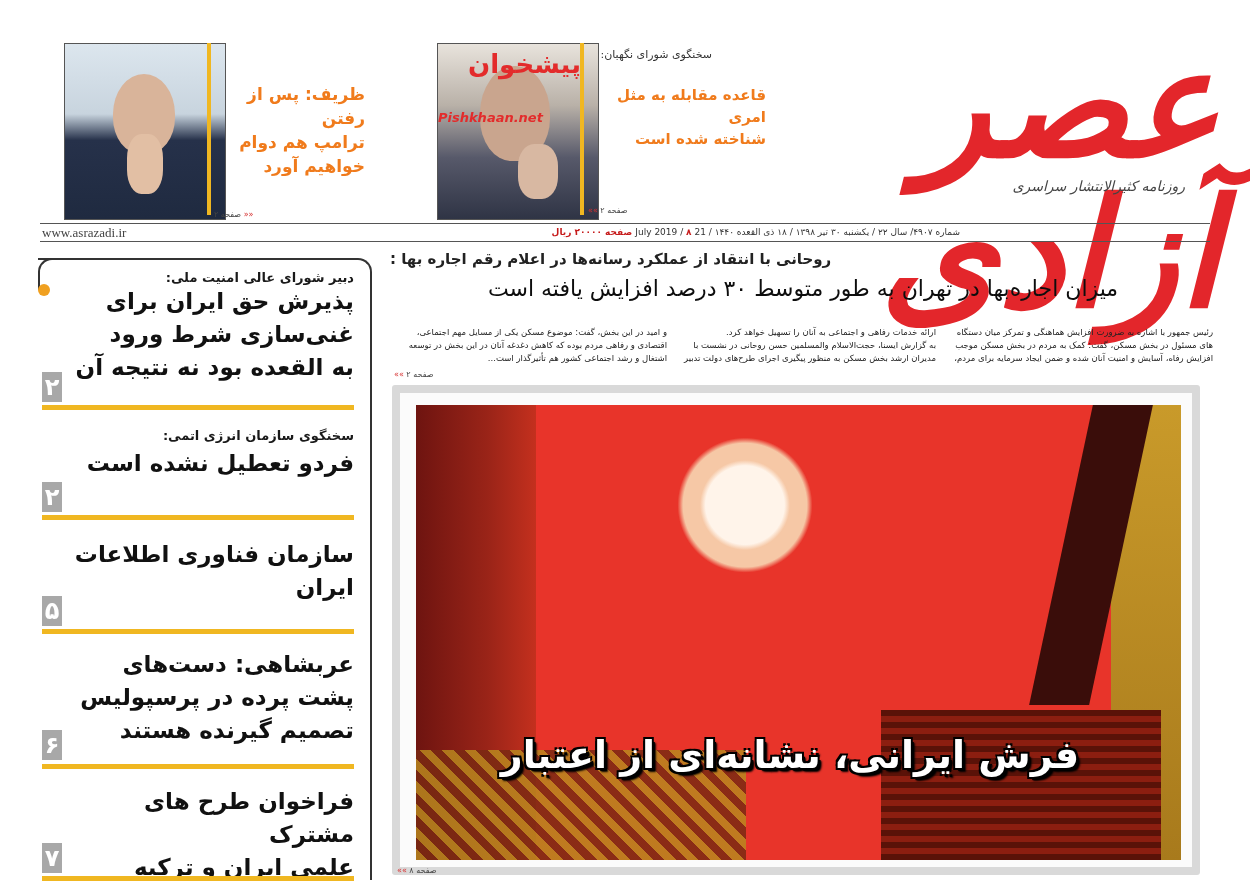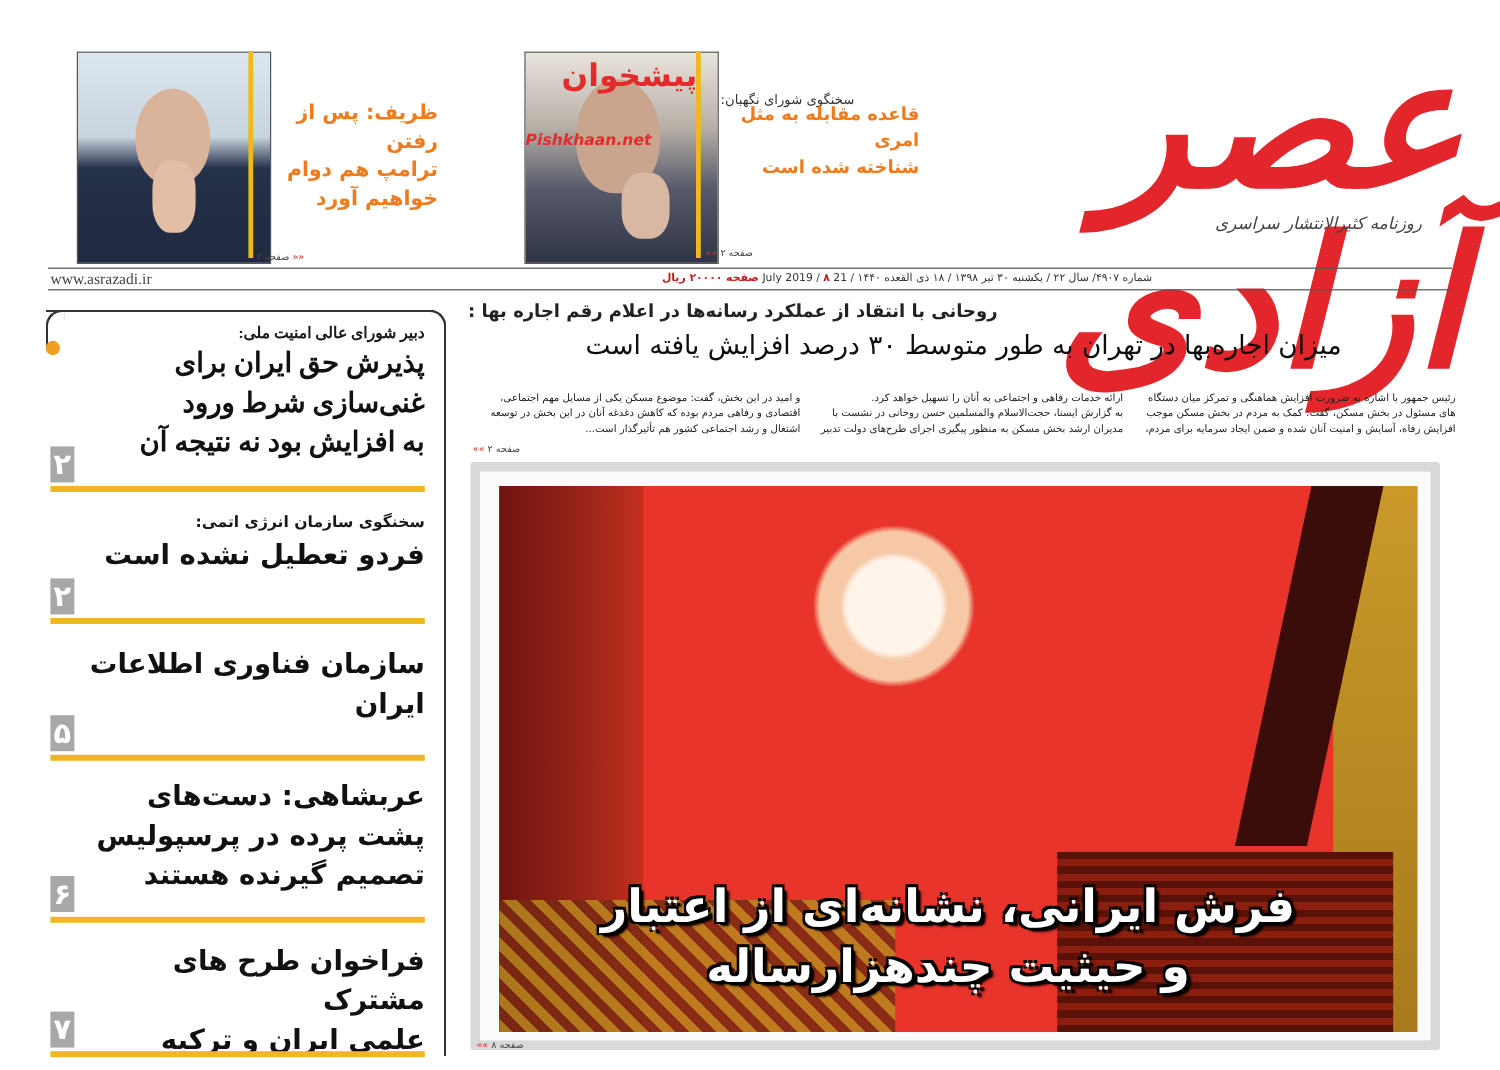--- a/index.html
+++ b/index.html
@@ -14,21 +14,21 @@
           font-weight:bold; font-style:italic; color:#e3262b; line-height:1; letter-spacing:-6px; }
   .tagline { position:absolute; right:35px; top:160px; font-family:"DejaVu Serif", serif; font-style:italic;
              font-size:14px; color:#444; }
 
   
   .photo-box { border:1px solid #555; overflow:hidden;margin-left:24px; }
   .photo1 { left:40px; top:43px; width:160px; height:175px; background:linear-gradient(180deg,#dce6ee 0%,#c8d4de 40%,#26314a 55%,#1f2a40 100%); }
   .photo2 { left:413px; top:43px; width:160px; height:175px; background:linear-gradient(180deg,#e8e3dc 0%,#b9b1a8 35%,#57596a 65%,#2f3445 100%); }
   .face { position:absolute; border-radius:50% 50% 45% 45%; }
   .ybar { width:4px; background:#f0b721; }
-  .teaser-kicker { font-size:11px; color:#333;margin-top:29px; }
+  .teaser-kicker { font-size:11px; color:#333; }
   .teaser-head { font-weight:bold; color:#f07b1c; font-size:17px; line-height:24px; }
   .page-ref { font-size:8px; color:#444; }
   .page-ref b { color:#d63030; font-weight:normal; }
   .watermark { font-family:"DejaVu Sans", sans-serif; color:#e32b2b; font-weight:bold; }
 
   
   .rule { height:1px; background:#555; }
   .folio { font-size:9px; color:#333; }
   .folio .price { color:#c61b1b; font-weight:bold;text-align:center; }
   .site { font-family:"Liberation Serif", serif; font-size:13px; color:#444; }
@@ -134,35 +134,34 @@
   </div>
 <div class="abs carpet">
   <div class="abs" style="left:0;top:0;width:120px;height:455px;background:linear-gradient(90deg,#6e1410,#9a2418 60%,#c4301e);"></div>
   <div class="abs" style="right:0;top:0;width:70px;height:455px;background:linear-gradient(180deg,#c99a2a,#a87a1c);"></div>
   <div class="abs" style="right:60px;top:0;width:60px;height:300px;background:#3a0d0a;transform:skewX(-12deg);"></div>
   <div class="abs" style="right:20px;bottom:0;width:280px;height:150px;background:repeating-linear-gradient(180deg,#5a1208 0 6px,#8c1e10 6px 12px);"></div>
   <div class="abs" style="left:0;bottom:0;width:330px;height:110px;background:repeating-linear-gradient(45deg,#b8871e 0 8px,#7a2a12 8px 16px);opacity:.85;"></div>
 </div>
 <div class="abs carpet-caption">
   <div>فرش ایرانی، نشانه‌ای از اعتبار</div>
-  <div>و حیثیت چندهزارساله</div>
 </div>
 <div class="abs page-ref" style="left:397px;top:866px;width:60px;">
   <b>«« </b><span>صفحه ۸</span>
 </div>
 
 <div class="abs side-box"></div>
 <div class="abs side-box-left"></div>
 <div class="abs dot"></div>
 
-<div class="abs rtl" style="left:60px;top:270px;width:294px;font-family:Liberation Serif, serif;">
+<div class="abs rtl" style="left:60px;top:270px;width:294px;">
   <div class="side-kicker">دبیر شورای عالی امنیت ملی:</div>
   <div class="side-head">پذیرش حق ایران برای</div>
   <div class="side-head">غنی‌سازی شرط ورود</div>
-  <div class="side-head">به افزایش بود نه نتیجه آن</div>
+  <div class="side-head">به القعده بود نه نتیجه آن</div>
 </div>
 <div class="abs page-num" style="top:372px;">۲</div>
 <div class="abs side-rule" style="top:405px;"></div>
 
 <div class="abs rtl" style="left:60px;top:428px;width:294px;">
   <div class="side-kicker">سخنگوی سازمان انرژی اتمی:</div>
   <div class="side-head" style="margin-top:4px;">فردو تعطیل نشده است</div>
 </div>
 <div class="abs page-num" style="top:482px;">۲</div>
 <div class="abs side-rule" style="top:515px;"></div>

